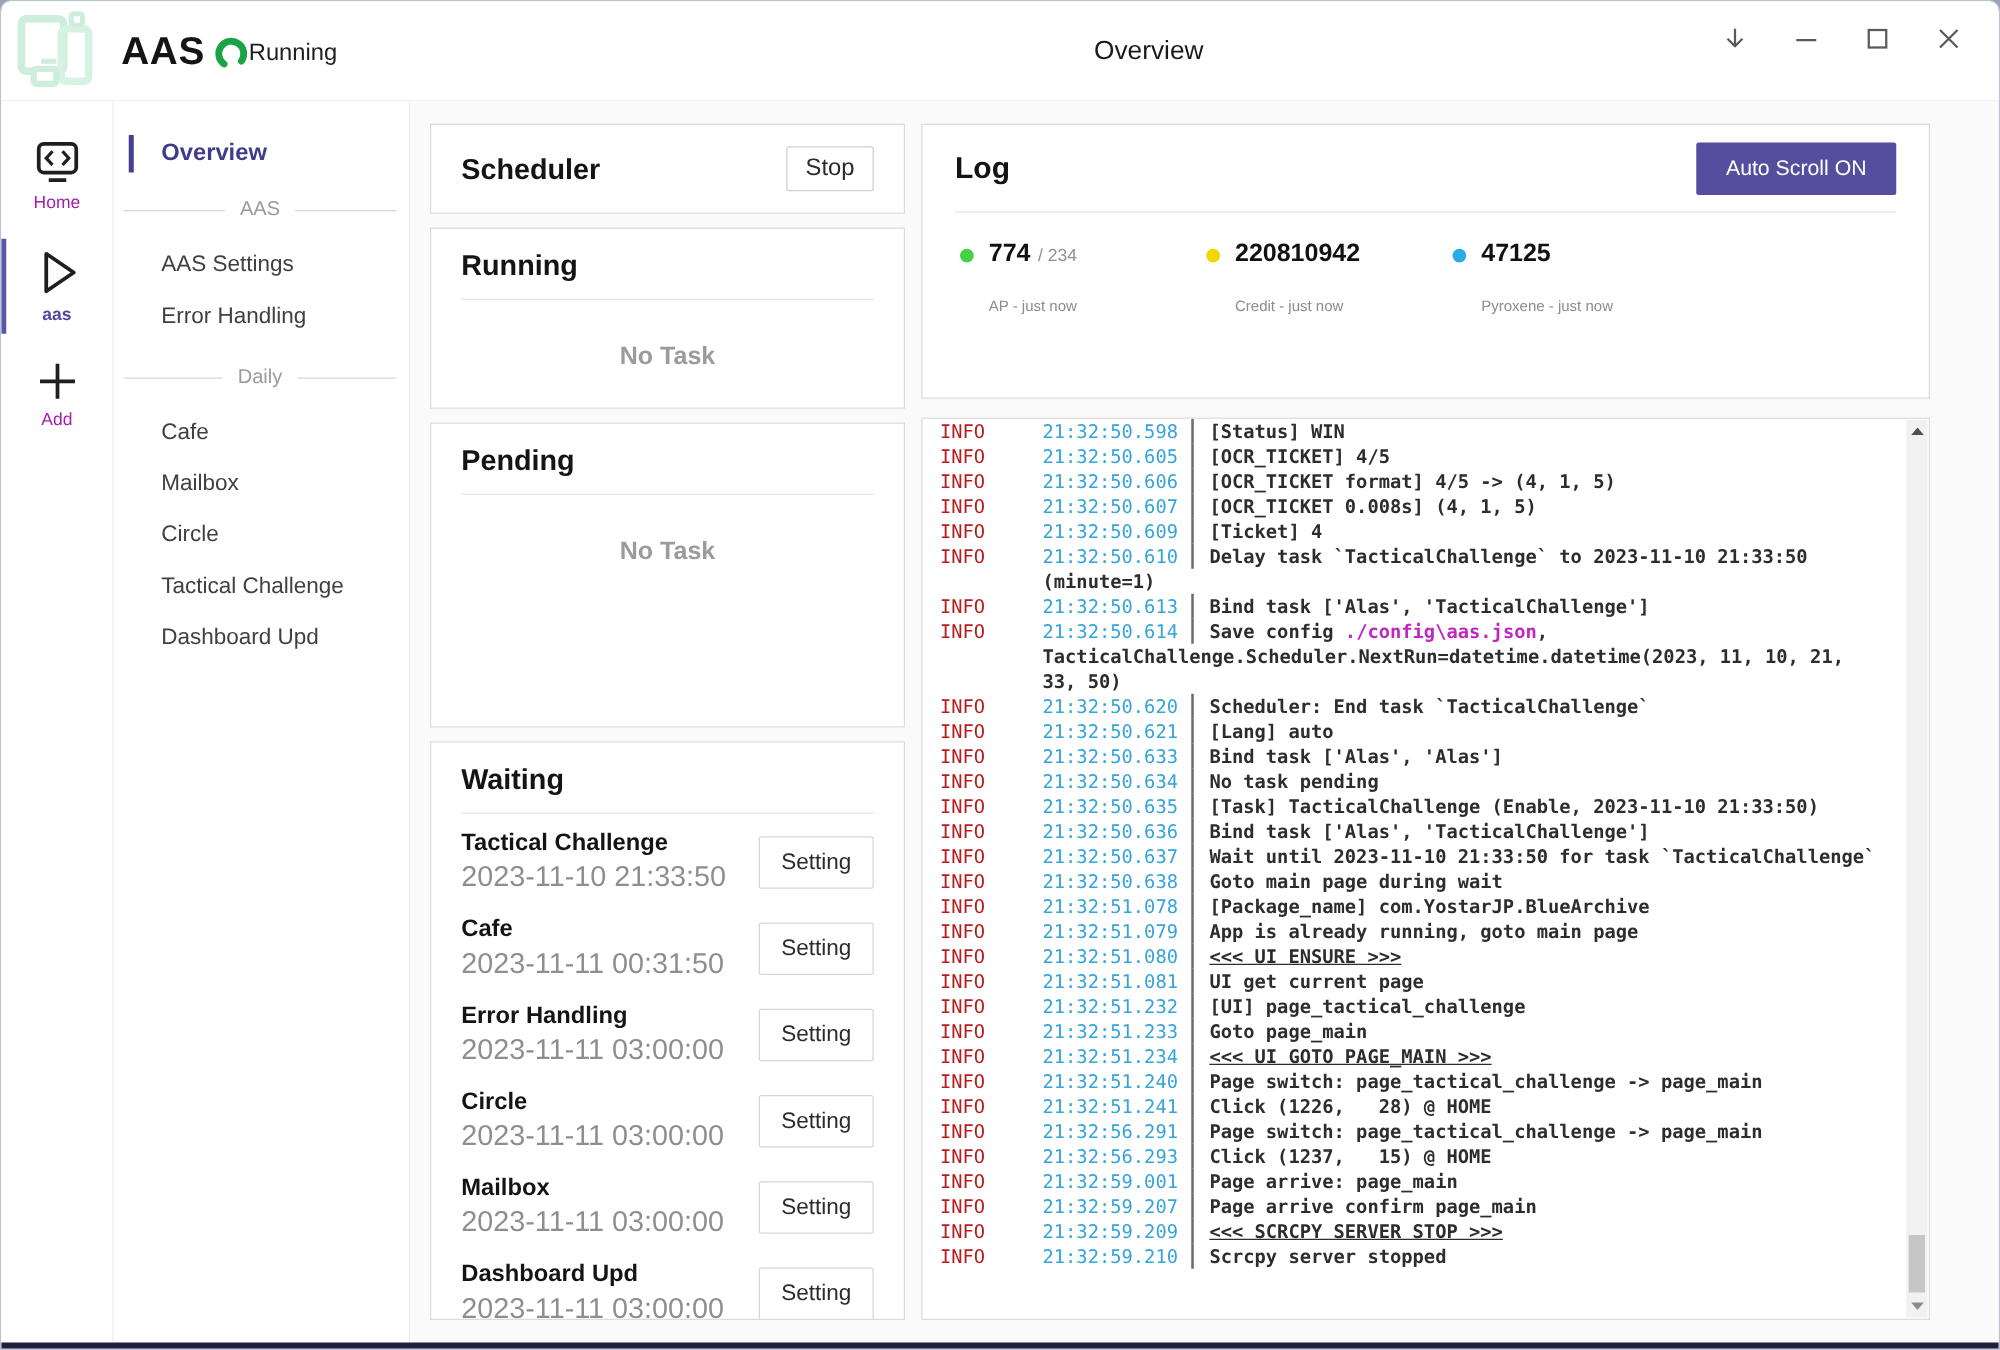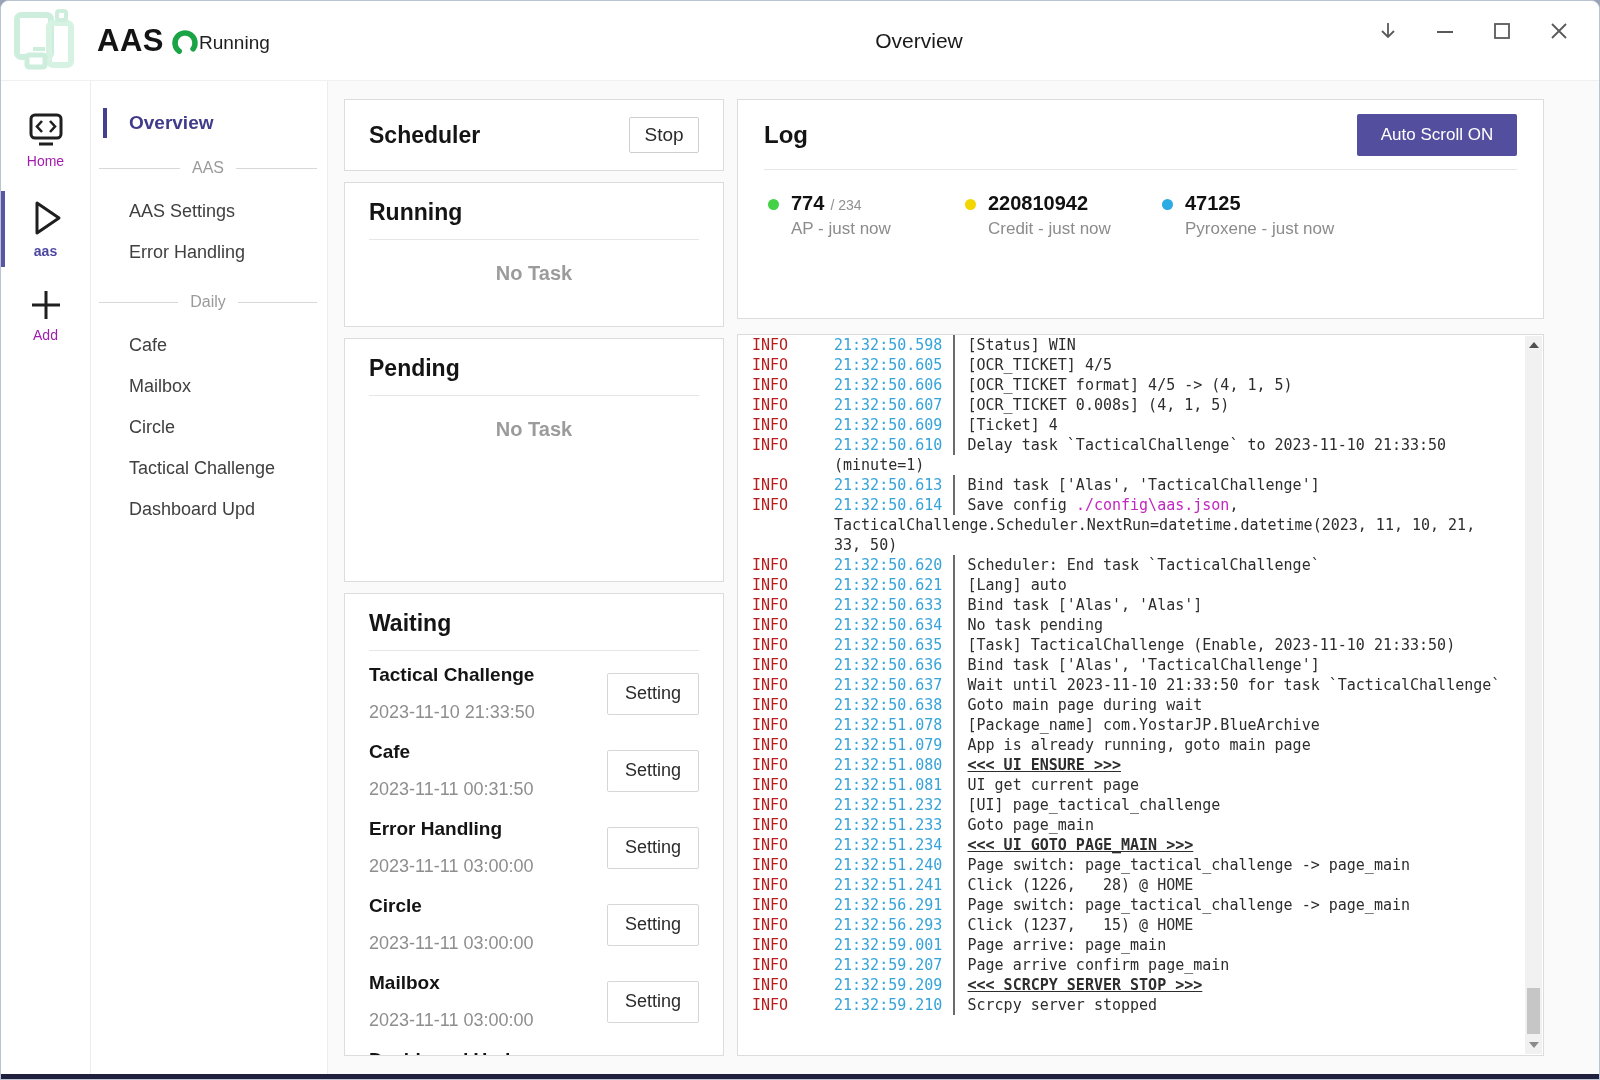--- a/index.html
+++ b/index.html
@@ -50,49 +50,49 @@
   .right-col { flex:1; display:flex; flex-direction:column; gap:15px; }
 
   .card-title { font-size:23px; font-weight:600; color:#141414; }
   .hdiv { height:1px; background:#e6e6e6; margin-top:13px; }
 
   .scheduler-card { height:72px; display:flex; align-items:center; justify-content:space-between; padding:0 24px; }
   .stop-btn { width:70px; height:36px; background:#fff; border:1px solid #cfcfcf; font-size:19px; color:#2b2b2b; font-family:inherit; border-radius:2px; }
 
   .running-card { height:145px; padding:16px 24px 0; }
   .pending-card { height:244px; padding:16px 24px 0; }
-  .no-task { text-align:center; font-size:20px; font-weight:600; color:#9b9b9b; margin-top:22px; }
+  .no-task { text-align:center; font-size:20px; font-weight:600; color:#9b9b9b; margin-top:34px; }
 
   .waiting-card { flex:1; padding:16px 24px 0; overflow:hidden; }
   .wait-list { margin-top:4px; }
   .wait-row { display:flex; align-items:center; justify-content:space-between; padding:9px 0; }
   .wait-name { font-size:19px; font-weight:bold; color:#141414; }
-  .wait-time { font-size:18px; color:#8e8e8e; margin-top:16px; }
+  .wait-time { font-size:23px; color:#8e8e8e; margin-top:2px; }
   .setting-btn { width:92px; height:42px; background:#fff; border:1px solid #d6d6d6; font-size:18px; color:#2b2b2b; font-family:inherit; border-radius:2px; }
 
   
   .log-card { height:220px; padding:14px 26px 0; }
   .log-head { display:flex; align-items:center; justify-content:space-between; }
   .autoscroll-btn { width:160px; height:42px; background:#534f9e; color:#fff; border:none; font-size:17px; font-family:inherit; border-radius:2px; }
   .stats { display:flex; margin-top:22px; }
   .stat { width:197px; display:flex; }
   .dot { width:11px; height:11px; border-radius:50%; margin:7px 12px 0 4px; flex-shrink:0; }
   .stat-value { font-size:20px; font-weight:bold; color:#111; }
   .stat-suffix { font-size:14px; color:#909090; margin-left:6px; }
-  .stat-caption { font-size:17px; color:#8c8c8c; margin-top:4px; }
+  .stat-caption { font-size:12px; color:#8c8c8c; margin-top:23px; }
 
   
   .log-panel { flex:1; position:relative; padding:7px 30px 0 14px; overflow:hidden;
                font-family:"DejaVu Sans Mono", monospace; font-size:15px; line-height:20px; }
   .log-lines { margin-top:-7px; white-space:pre; }
   .lrow { display:flex; align-items:stretch; }
   .lvl { width:82px; flex-shrink:0; color:#b91c1c; }
   .ltime { width:119px; flex-shrink:0; color:#36a3d9; }
   .lpipe { width:1.5px; background:#6b6b6b; flex-shrink:0; margin-right:13px; }
-  .lmsg { color:#2d2d2d; }
+  .lmsg { color:#2d2d2d;font-weight:bold; }
   .lmsg.lbold { font-weight:bold;text-decoration:underline; }
   .lpath { color:#c026c0; }
 
   
   .sb { position:absolute; top:1px; bottom:1px; right:1px; width:17px; background:#f1f1f1; }
   .sb-up, .sb-down { position:absolute; left:0; width:17px; height:18px; display:flex; align-items:center; justify-content:center; }
   .sb-up { top:0; } .sb-down { bottom:0; }
   .tri-up { width:0; height:0; border-left:5px solid transparent; border-right:5px solid transparent; border-bottom:6px solid #4f4f4f; }
   .tri-down { width:0; height:0; border-left:5px solid transparent; border-right:5px solid transparent; border-top:6px solid #8a8a8a; }
   .sb-thumb { position:absolute; left:2px; right:2px; bottom:20px; height:46px; background:#c6c6c6; }

